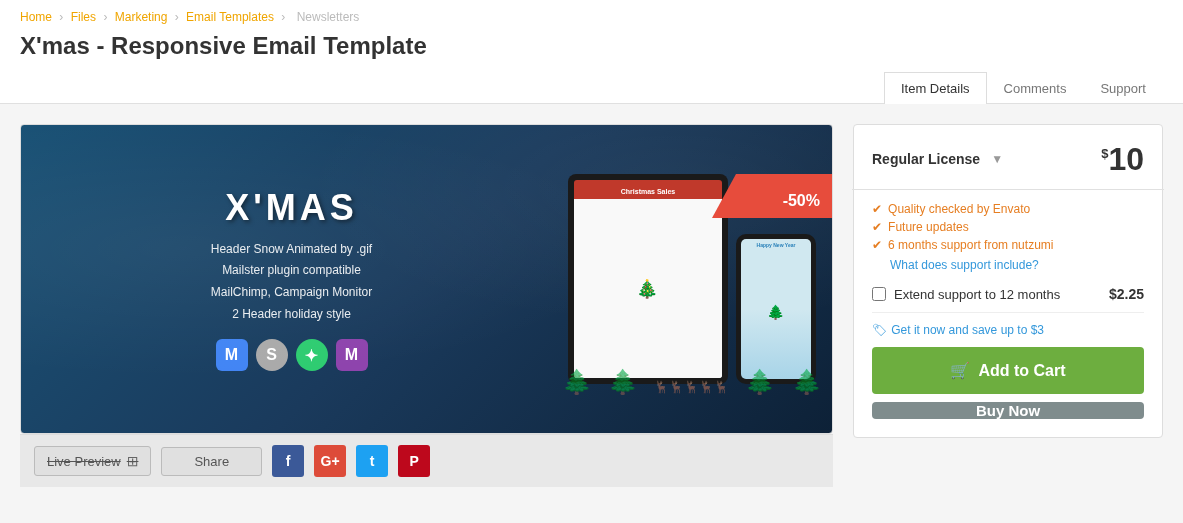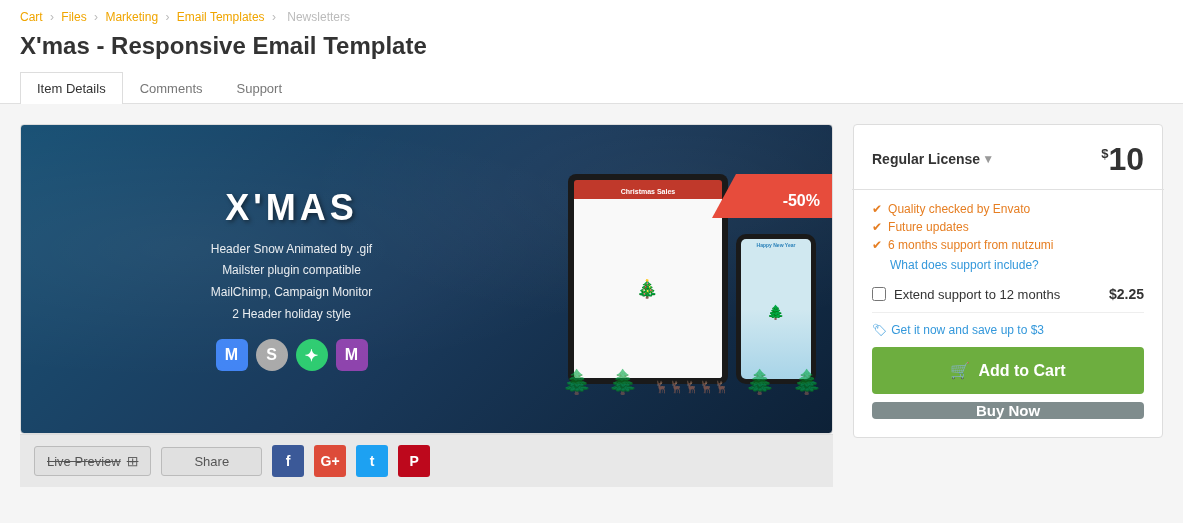--- a/index.html
+++ b/index.html
@@ -29,20 +29,21 @@
     }
     .page-title {
       font-size: 24px;
       font-weight: bold;
       color: #333;
       margin-bottom: 12px;
     }
     .tabs {
       display: flex;
       gap: 0;
+      justify-content: flex-end;
     }
     .tab {
       padding: 8px 16px;
       cursor: pointer;
       font-size: 13px;
       color: #777;
       border: 1px solid transparent;
       border-bottom: none;
       margin-bottom: -1px;
       background: transparent;
@@ -289,21 +290,21 @@
     }
     .license-row {
       display: flex;
       align-items: center;
       justify-content: space-between;
       margin-bottom: 14px;
     }
     .license-label {
       display: flex;
       align-items: center;
-      gap: 2px;
+      gap: 11px;
       font-weight: bold;
       font-size: 14px;
       color: #333;
     }
     .license-dropdown {
       color: #999;
       font-size: 12px;
     }
     .price-display {
       display: flex;
@@ -417,21 +418,21 @@
       height: 1px;
       background: #e0e0e0;
       margin: 0 -20px 12px -20px;
     }
   </style>
 </head>
 <body>
 
 <div class="top-bar">
   <div class="breadcrumb">
-    <a>Cart</a>
+    <a>Home</a>
     <span>›</span>
     <a>Files</a>
     <span>›</span>
     <a>Marketing</a>
     <span>›</span>
     <a>Email Templates</a>
     <span>›</span>
     <span>Newsletters</span>
   </div>
   <div class="page-title">X'mas - Responsive Email Template</div>

